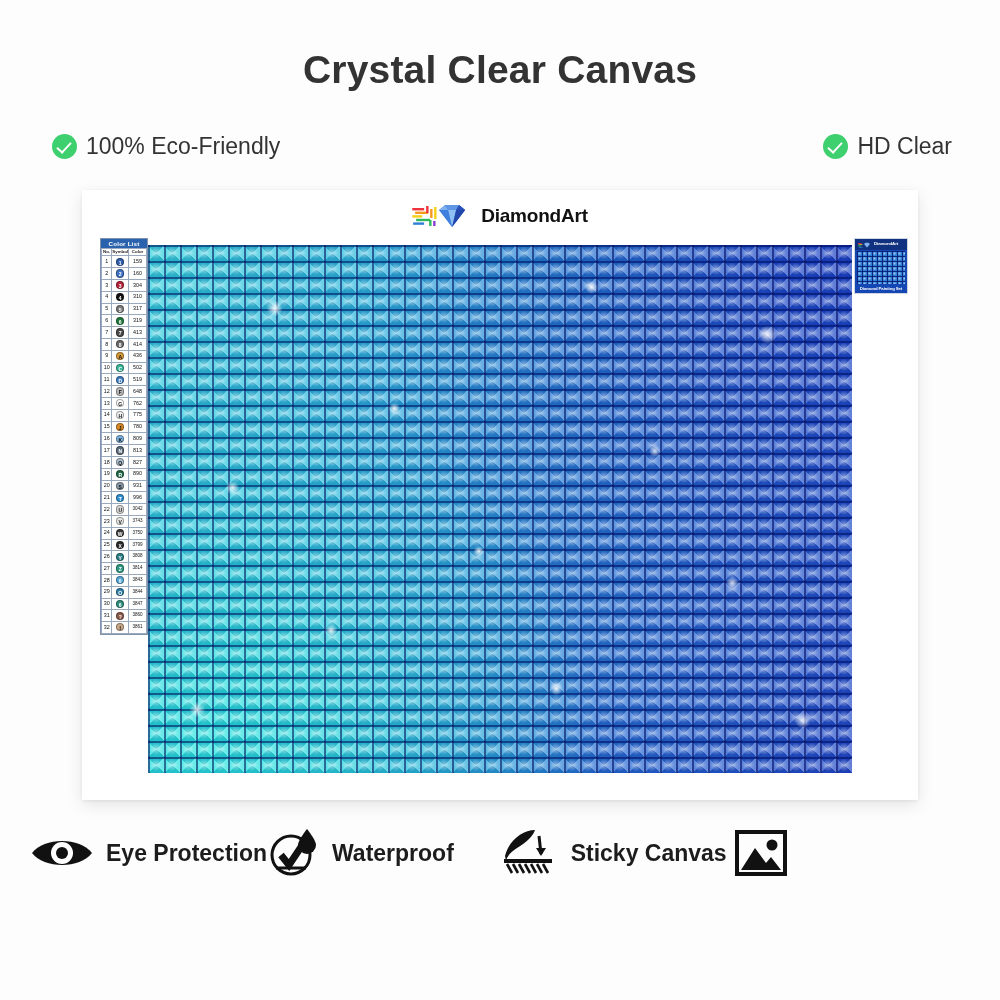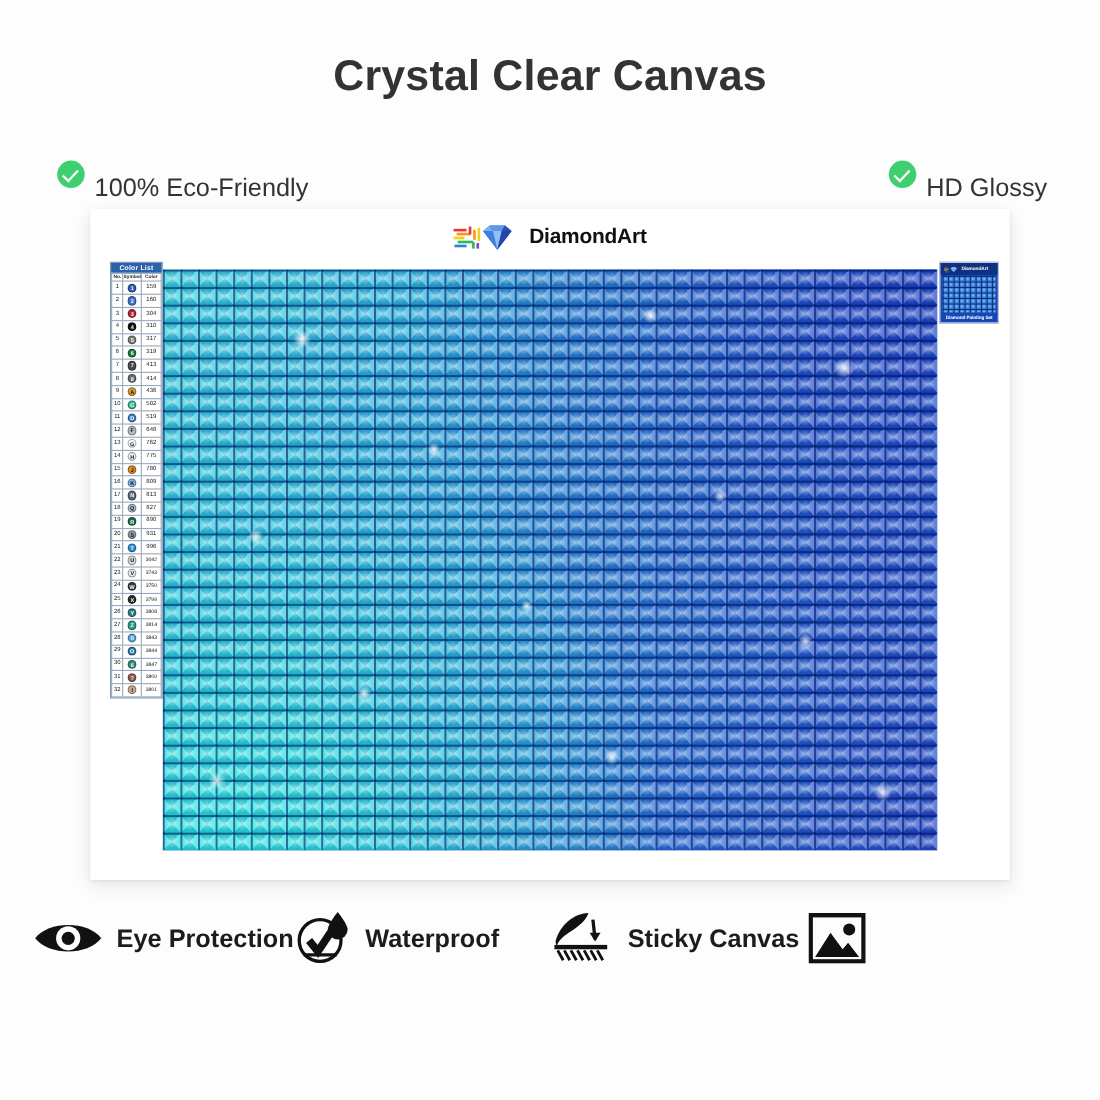--- a/index.html
+++ b/index.html
@@ -28,21 +28,21 @@
   .check-icon {
     width: 25px; height: 25px; border-radius: 50%;
     background: #3ecf6e; position: relative; flex: none;
   }
   .check-icon::after {
     content: ""; position: absolute;
     left: 8px; top: 5px; width: 6px; height: 12px;
     border: solid #ffffff; border-width: 0 2.6px 2.6px 0;
     transform: rotate(43deg);
   }
-  .feature-label { font-size: 23px; color: #333333; white-space: nowrap; margin-top: 24px; }
+  .feature-label { font-size: 23px; color: #333333; white-space: nowrap; }
 
   
   .canvas-card {
     position: absolute; left: 82px; top: 190px;
     width: 836px; height: 610px;
     background: #ffffff;
     box-shadow: 0 5px 16px rgba(0,0,0,0.10), 0 1px 3px rgba(0,0,0,0.07);
   }
 
   
@@ -177,21 +177,21 @@
 
   <div class="title">Crystal Clear Canvas</div>
 
   <div class="features">
     <div class="feature">
       <span class="check-icon"></span>
       <span class="feature-label">100% Eco-Friendly</span>
     </div>
     <div class="feature">
       <span class="check-icon"></span>
-      <span class="feature-label">HD Glossy</span>
+      <span class="feature-label">HD Clear</span>
     </div>
   </div>
 
   <div class="canvas-card">
 
     <div class="brand">
       <svg class="brand-mark" viewBox="0 0 62 28">
         <rect x="0" y="6" width="12" height="2.4" fill="#f0323c"></rect>
         <rect x="3" y="9.6" width="13" height="2.4" fill="#f59a1e"></rect>
         <rect x="0" y="13.2" width="10" height="2.4" fill="#f5d018"></rect>

